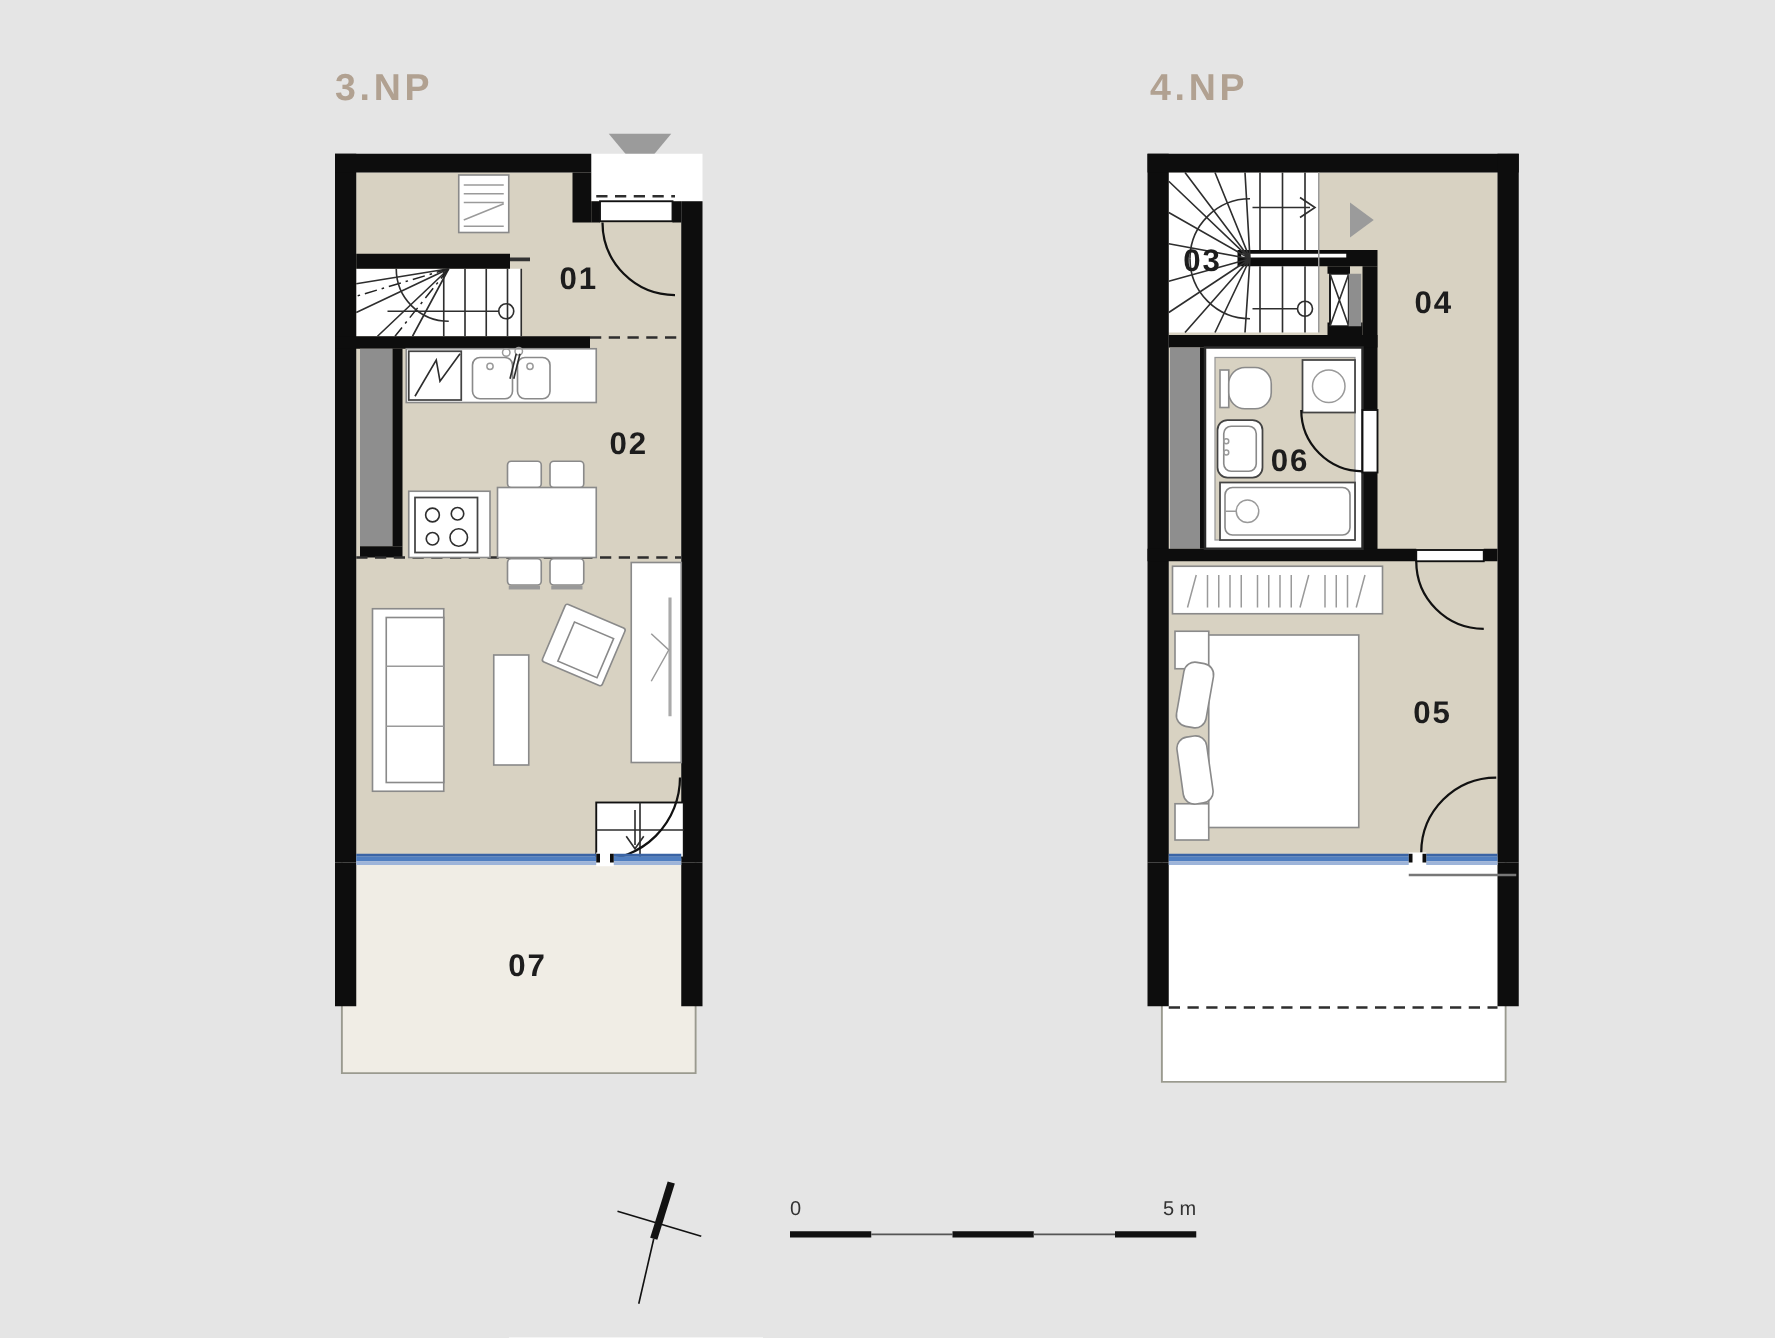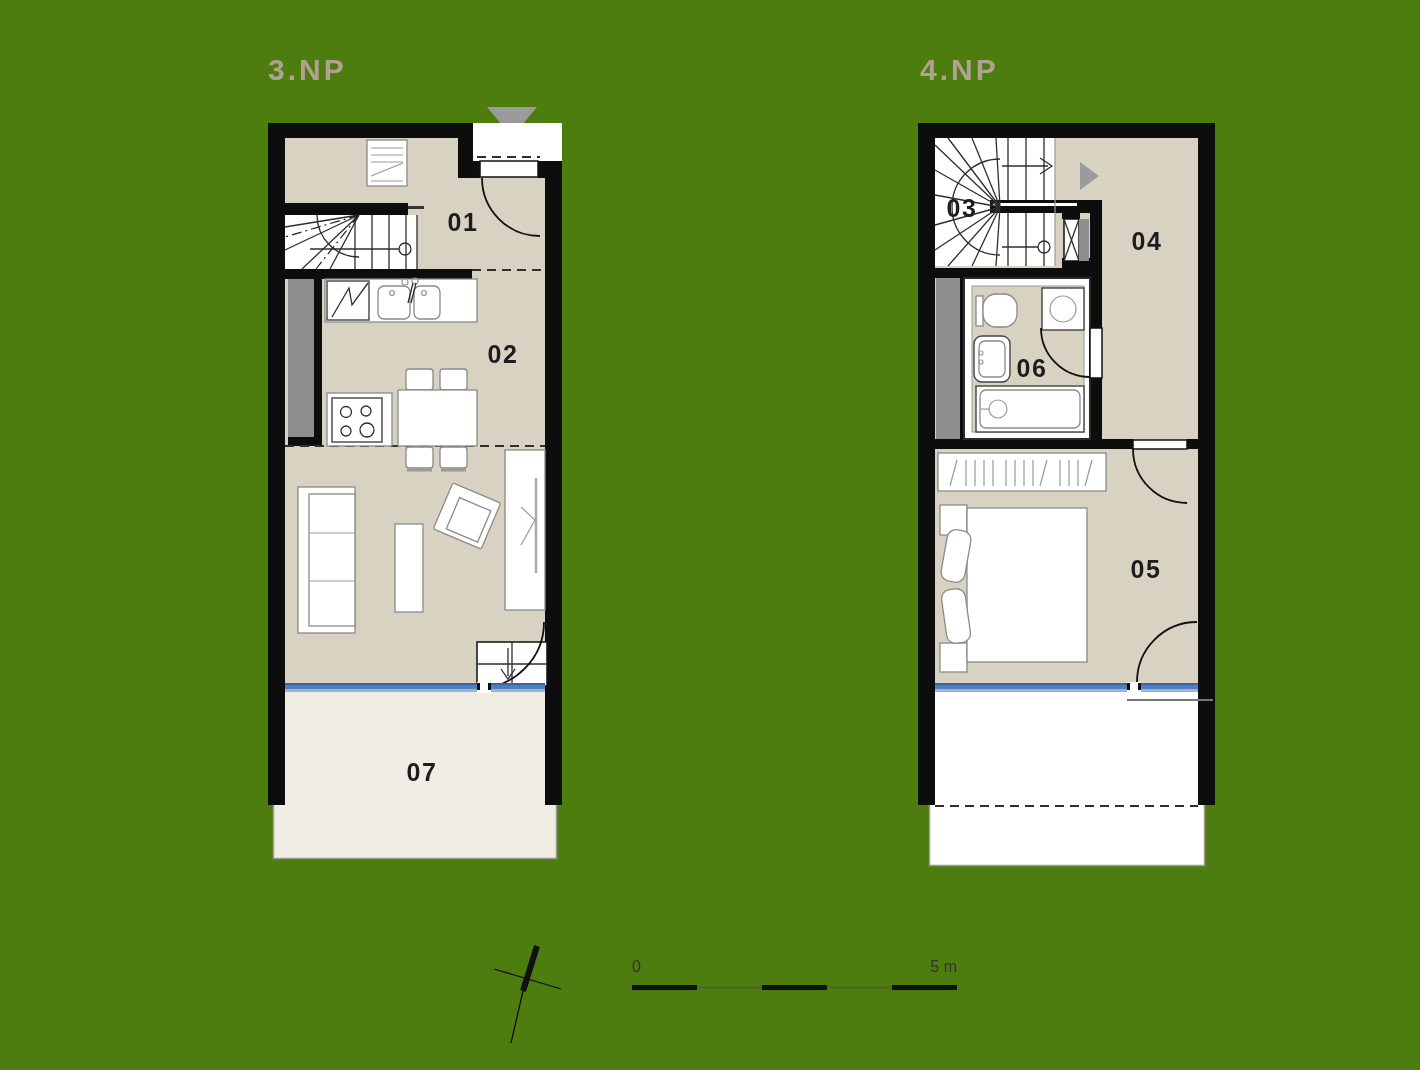--- a/index.html
+++ b/index.html
@@ -1,16 +1,16 @@
 <!DOCTYPE html>
 <html style="--wall: #0d0d0d; --floor-fill: #d8d2c2; --terrace-fill: #f0ede5; --shaft-gray: #8e8e8e; --entry-arrow-gray: #9b9b9b; --glazing-blue: #4f7ec0; --glazing-blue-dark: #3a64a5; --glazing-blue-light: #9db4d9; --title-taupe: #b1a191; --label-black: #1d1d1d; --furniture-outline: #8a8a8a; --balcony-outline: #9a9a8f;"><head>
 <meta charset="utf-8">
 <style>
   html,body{margin:0;padding:0;background:#ffffff;}
-  .page{position:relative;width:1420px;height:1070px;background:#4d7c0f;overflow:hidden;
+  .page{position:relative;width:1420px;height:1070px;background:#e5e5e5;overflow:hidden;
         font-family:"Liberation Sans",sans-serif;}
   svg text{font-family:"Liberation Sans",sans-serif;}
   .title{font-size:30px;font-weight:700;letter-spacing:3px;fill:var(--title-taupe,#b1a191);}
   .room-label{font-size:25px;font-weight:700;letter-spacing:1.5px;fill:var(--label-black,#1d1d1d);text-anchor:middle;}
   .scale-label{font-size:16px;fill:#333;}
   .wall{fill:var(--wall,#0d0d0d);}
   .fill-floor{fill:var(--floor-fill,#d8d2c2);}
   .fill-terrace{fill:var(--terrace-fill,#f0ede5);}
   .shaft{fill:var(--shaft-gray,#8e8e8e);}
   .white{fill:#ffffff;}

